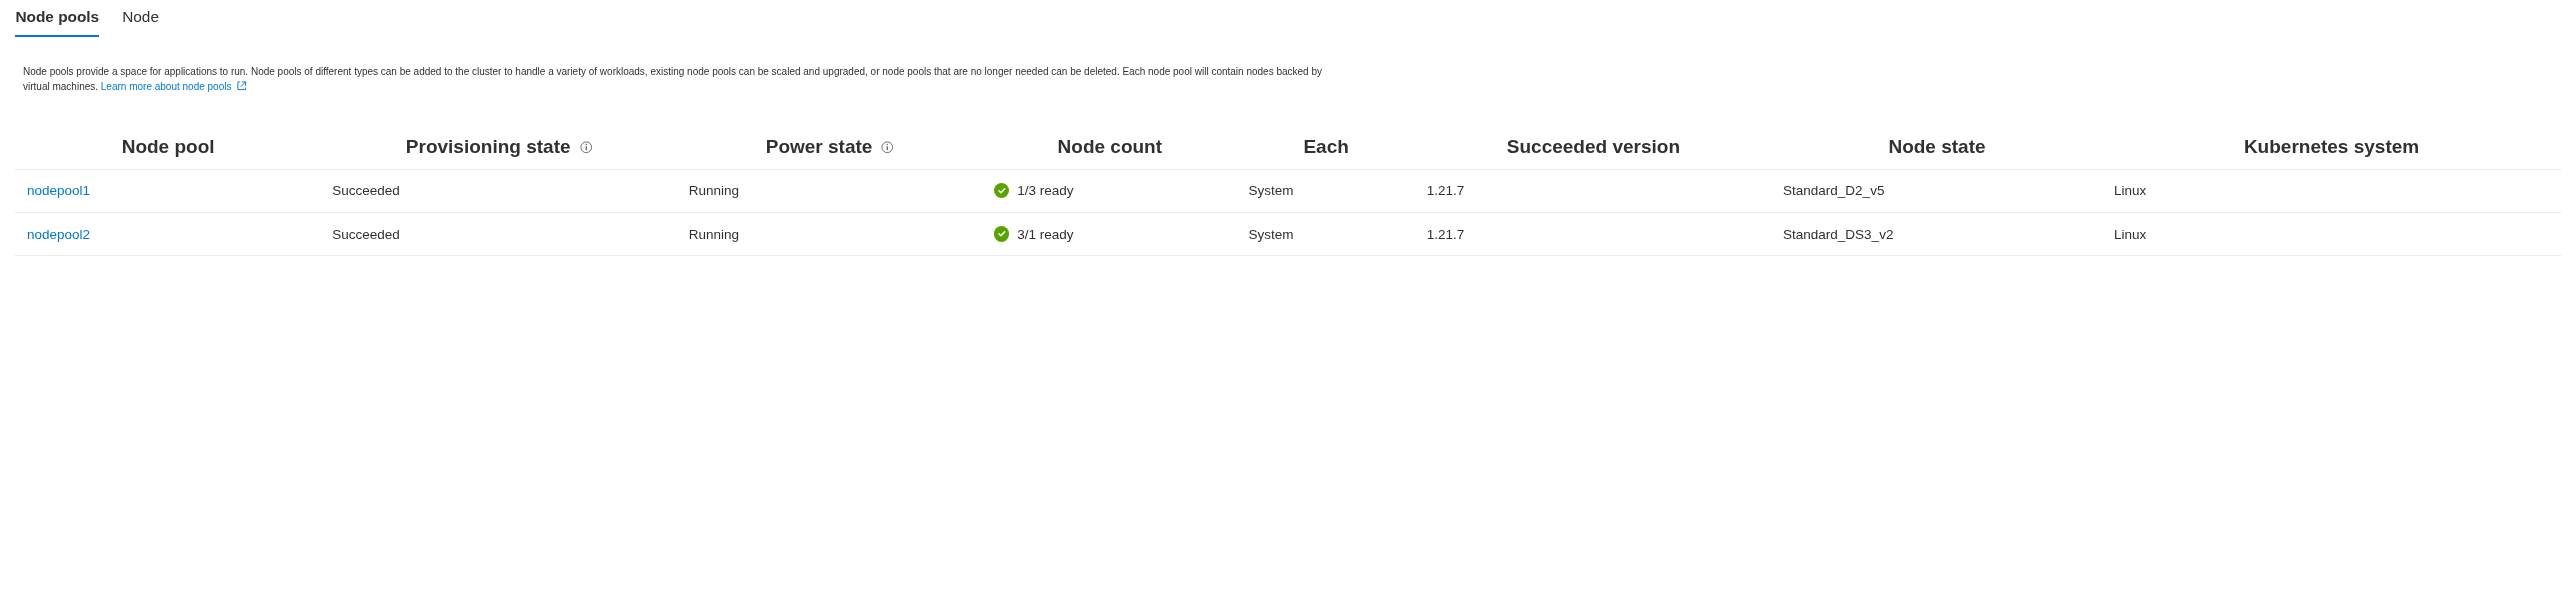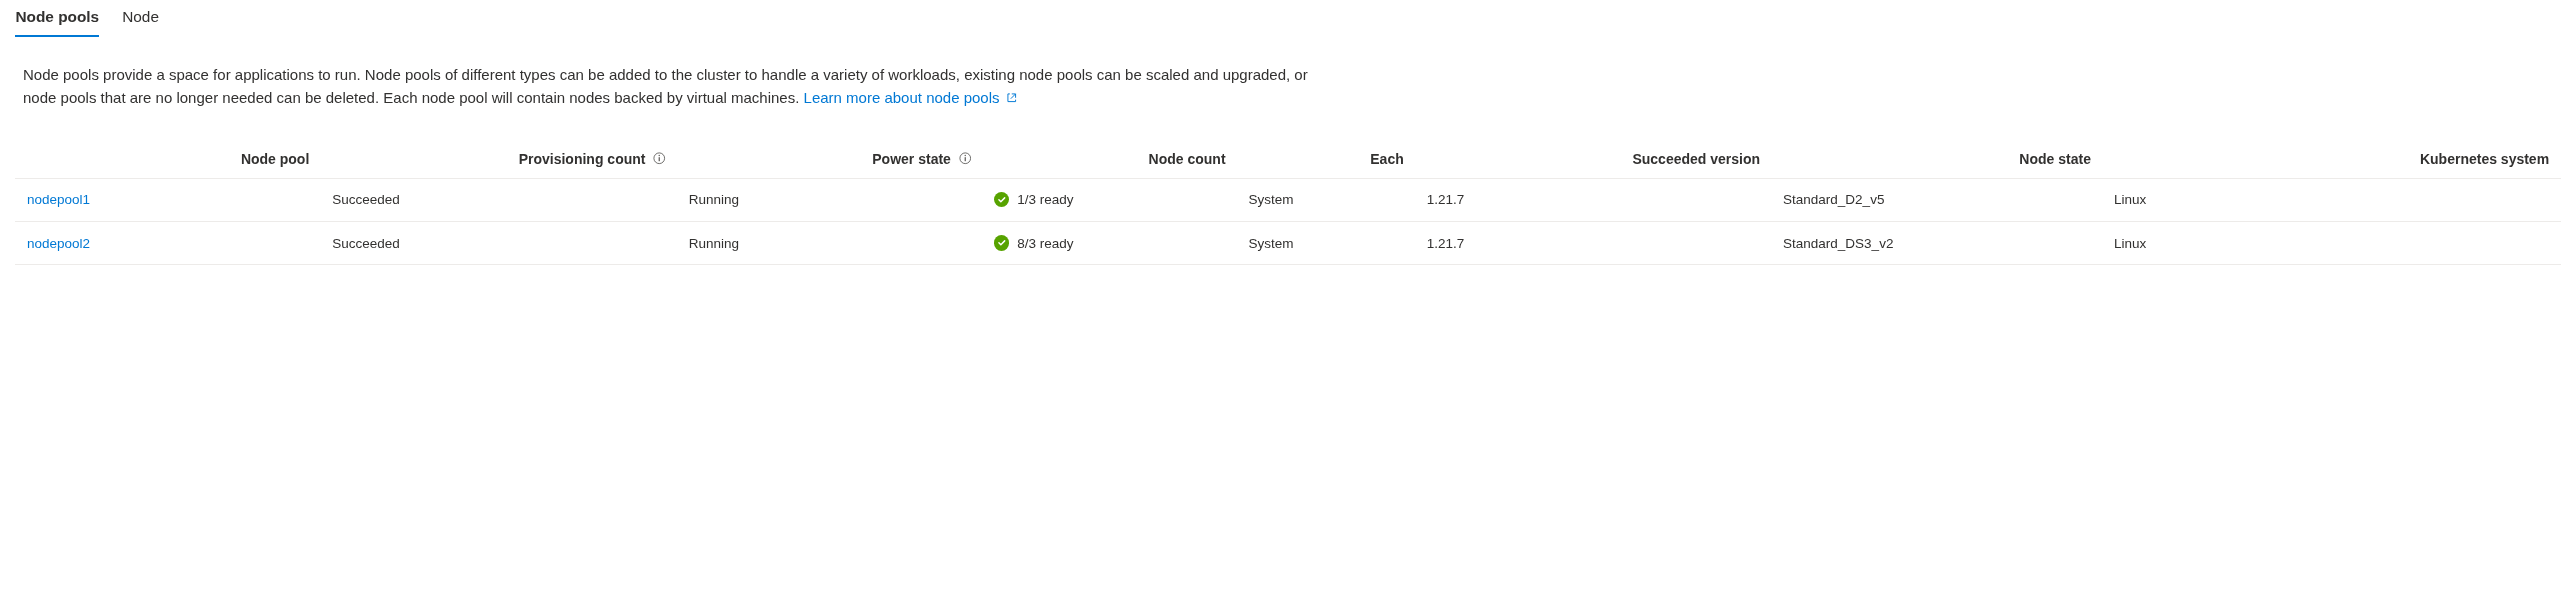--- a/index.html
+++ b/index.html
@@ -29,21 +29,21 @@
       border-bottom: 2.9px solid transparent;
       font-weight: 400;
       text-align: center;
     }
     .tab.active {
       font-weight: 600;
       border-bottom: 2.9px solid #0078d4;
     }
     .description {
       padding: 0 23px;
-      font-size: 15px;
+      font-size: 10px;
       line-height: 1.5;
       color: #323130;
       margin-bottom: 31px;
       max-width: 1347px;
     }
     .learn-more {
       color: #0078d4;
       text-decoration: none;
       cursor: pointer;
     }
@@ -53,23 +53,23 @@
       vertical-align: middle;
     }
     .table-container {
       padding: 0 15.4px;
     }
     table {
       width: 100%;
       border-collapse: collapse;
     }
     th {
-      text-align: right;
+      text-align: center;
       font-weight: 600;
-      font-size: 14px;
+      font-size: 19px;
       padding: 9.6px 11.5px;
       border-bottom: 1px solid #edebe9;
       color: #323130;
     }
     td {
       padding: 13.5px 11.5px;
       border-bottom: 1px solid #edebe9;
       font-size: 13.5px;
       color: #323130;
     }
@@ -130,21 +130,21 @@
     </span>
   </a>
 </div>
 
 <div class="table-container">
   <table>
     <thead>
       <tr>
         <th class="col-name">Node pool</th>
         <th class="col-prov">
-          <span>Provisioning count</span>
+          <span>Provisioning state</span>
           <span class="info-icon">
             <svg width="12.5" height="12.5" viewBox="0 0 14 14" fill="none">
               <circle cx="7" cy="7" r="6" stroke="#605e5c" stroke-width="1"></circle>
               <circle cx="7" cy="4" r="0.8" fill="#605e5c"></circle>
               <rect x="6.3" y="5.8" width="1.4" height="4.5" fill="#605e5c"></rect>
             </svg>
           </span>
         </th>
         <th class="col-power">
           <span>Power state</span>
@@ -187,21 +187,21 @@
         <td><a class="pool-link">nodepool2</a></td>
         <td>Succeeded</td>
         <td>Running</td>
         <td>
           <div class="status-cell">
             <span class="check-icon">
               <svg width="9.6" height="9.6" viewBox="0 0 10 10">
                   <path d="M2 5L4 7L8 3" stroke="#fff" stroke-width="1.5" fill="none" stroke-linecap="round" stroke-linejoin="round"></path>
                 </svg>
             </span>
-            <span>8/3 ready</span>
+            <span>3/1 ready</span>
           </div>
         </td>
         <td>System</td>
         <td>1.21.7</td>
         <td>Standard_DS3_v2</td>
         <td>Linux</td>
       </tr>
     </tbody>
   </table>
 </div>

